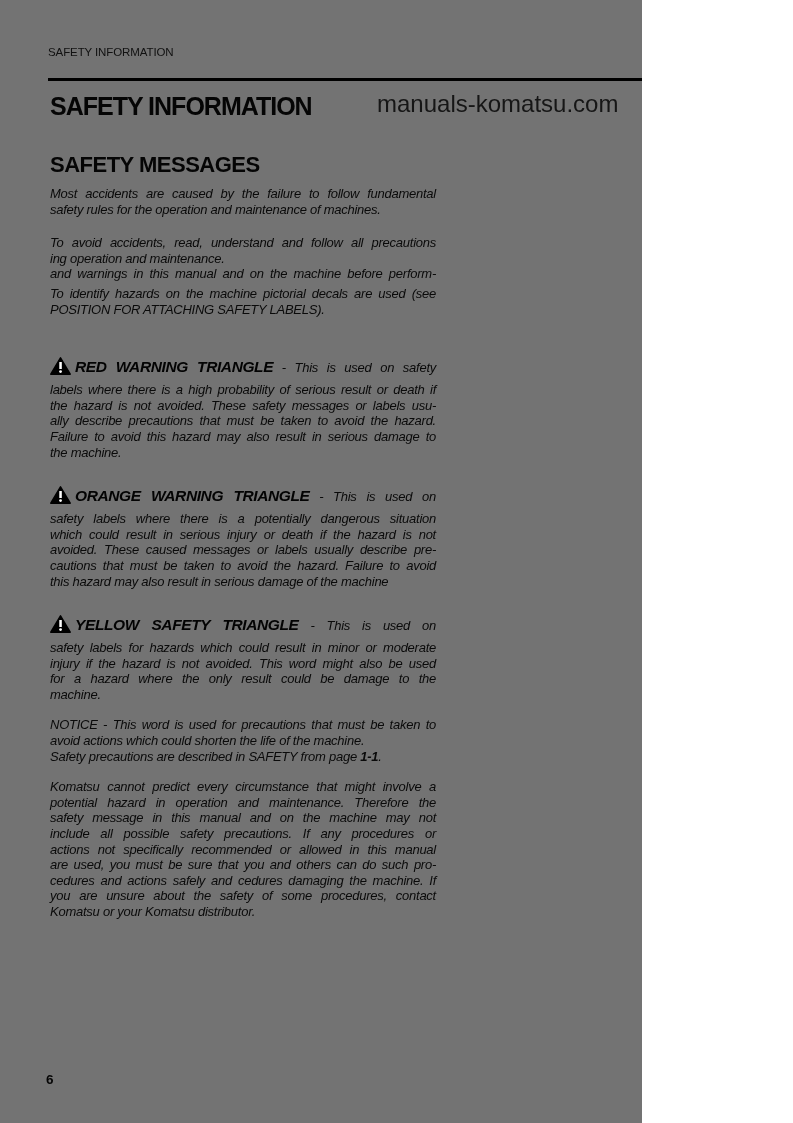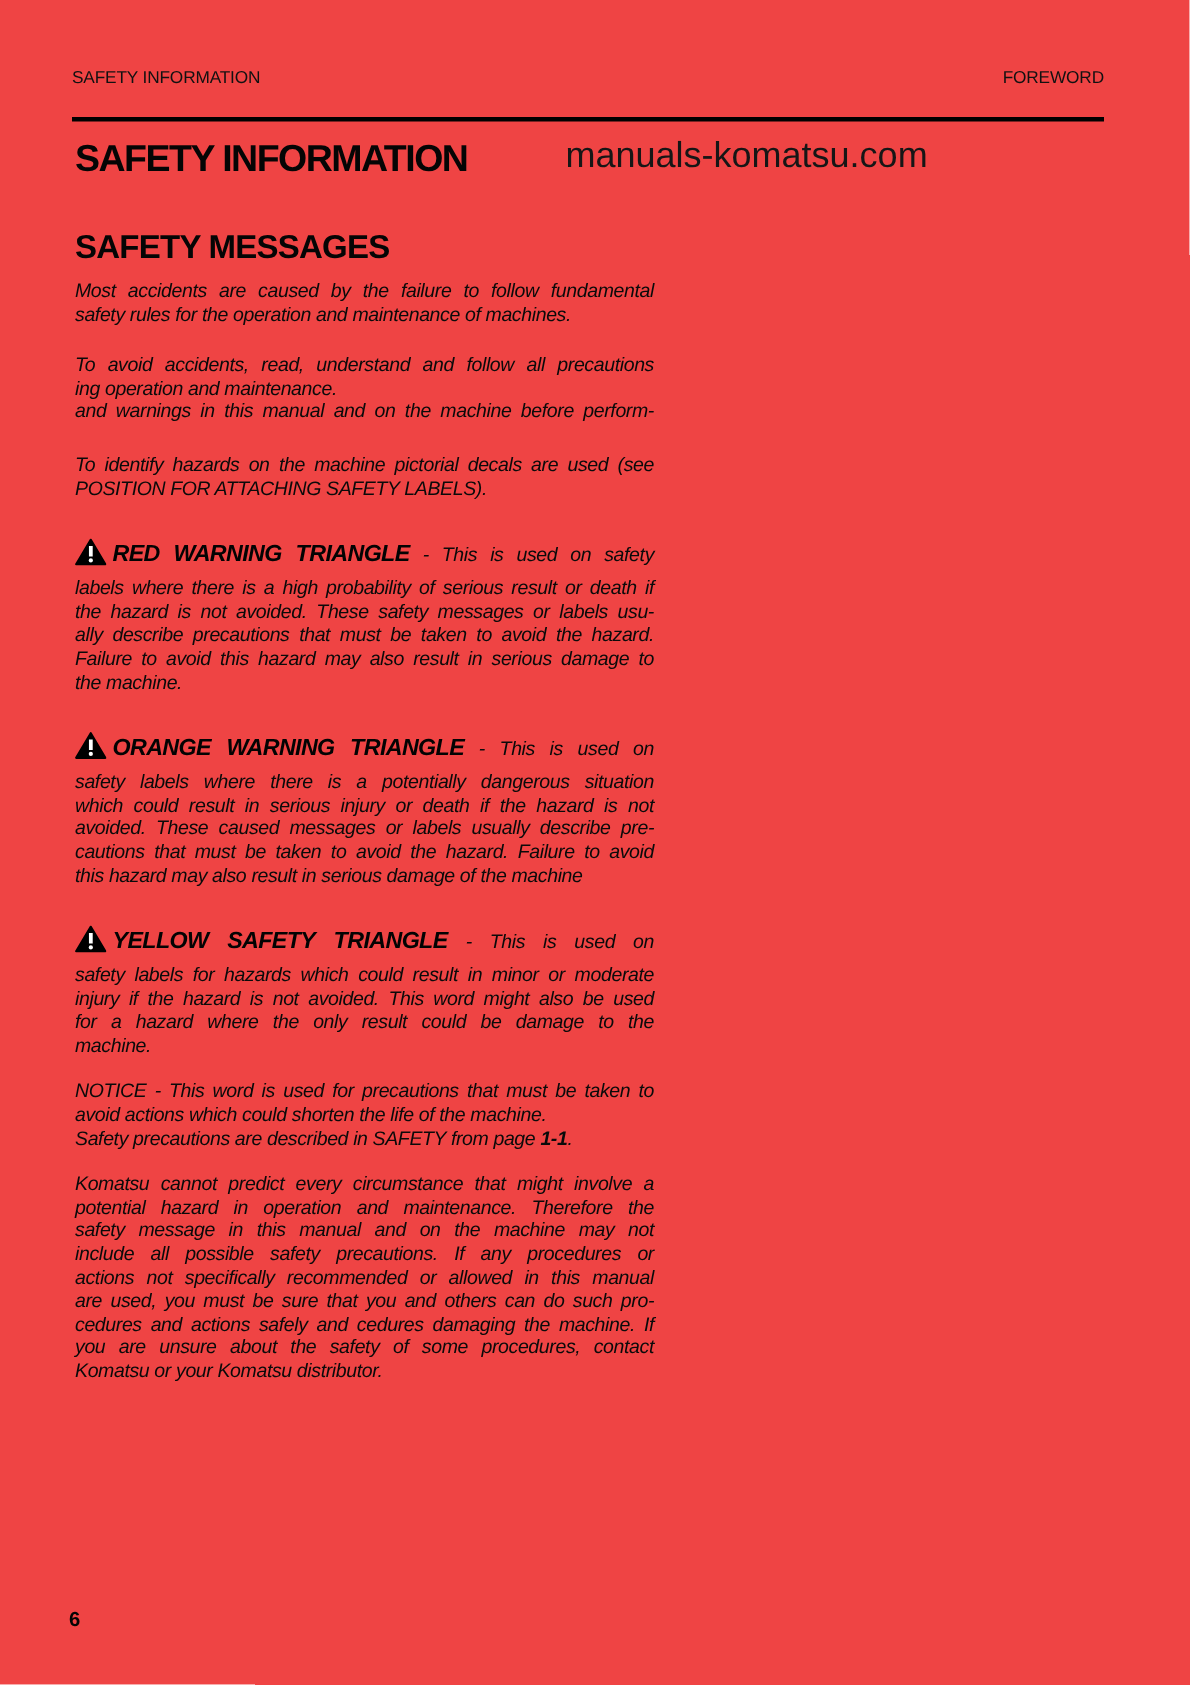--- a/index.html
+++ b/index.html
@@ -1,21 +1,21 @@
 <!DOCTYPE html>
 <html><head>
 <meta charset="utf-8">
 <style>
   * { box-sizing: border-box; }
   html, body { margin: 0; padding: 0; background: #ffffff; }
   .page {
     position: relative;
-    width: 793px;
+    width: 642px;
     height: 1123px;
-    background: #ef4444;
+    background: #737373;
     color: #0a0a0a;
     font-family: "Liberation Sans", "DejaVu Sans", sans-serif;
     overflow: hidden;
   }
 
   
   .running-header {
     position: absolute;
     left: 48px;
     top: 46px;
@@ -79,24 +79,24 @@
     line-height: 15.6px;
     letter-spacing: -0.25px;
     color: #0a0a0a;
     font-style: italic;
   }
   .para { margin: 0; }
   .para .ln { text-align: justify; text-align-last: justify; }
   .para .ln.ln-last { text-align: justify; text-align-last: left; }
 
   .mt18 { margin-top: 18px; }
-  .mt16 { margin-top: 20px; }
+  .mt16 { margin-top: 4px; }
   .mt15 { margin-top: 15px; }
   .mt12 { margin-top: 12px; }
-  .mt22 { margin-top: 26px; }
+  .mt22 { margin-top: 40px; }
   .mt26 { margin-top: 26px; }
 
   .w-head {
     text-align: justify;
     text-align-last: justify;
     line-height: 19px;
     margin-bottom: 2px;
     white-space: nowrap;
   }
   .w-head .w-title {

